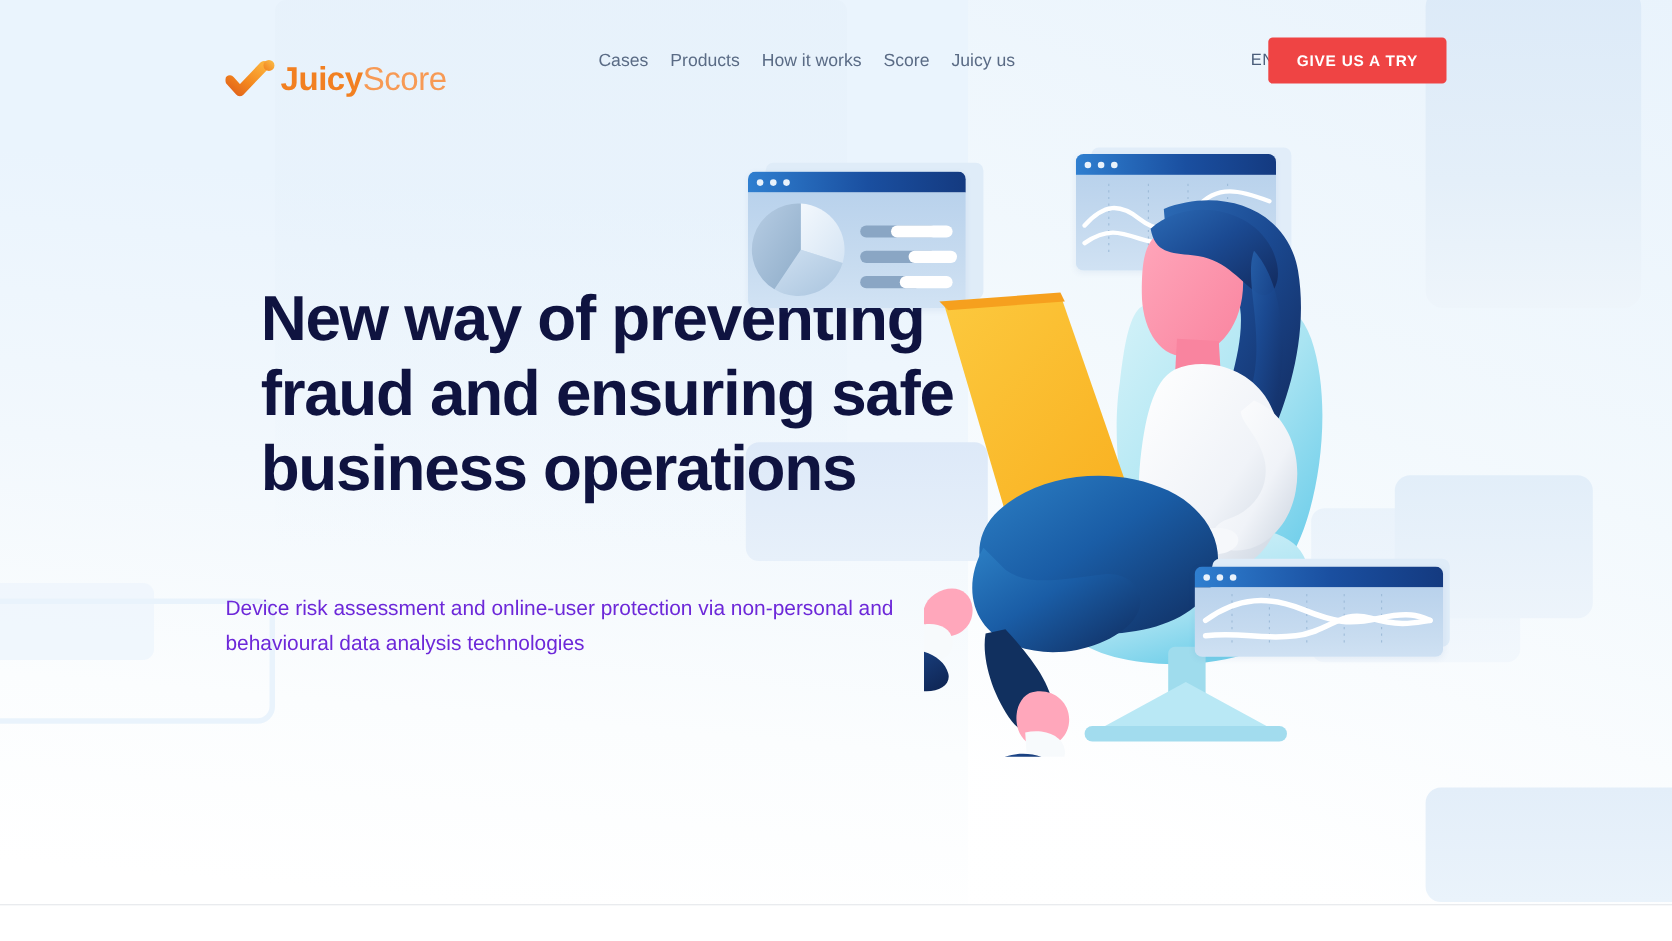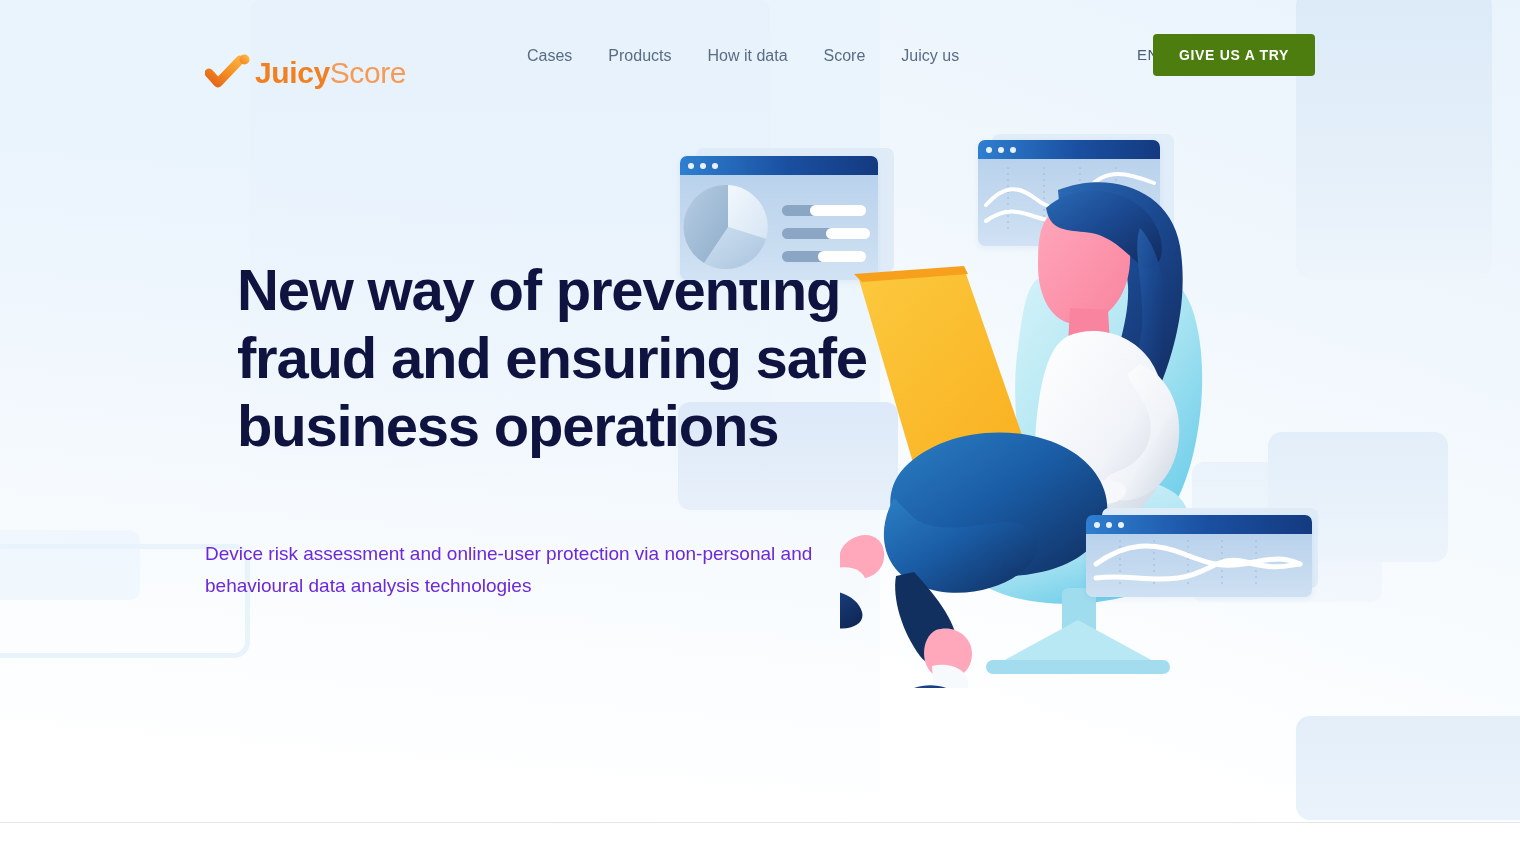--- a/index.html
+++ b/index.html
@@ -84,36 +84,36 @@
   }
   .logo-mark { width:46px; height:34px; position:relative; margin-right:4px; }
   .logo-text {
     font-size:30px; font-weight:bold; letter-spacing:-0.4px;
     line-height:1; white-space:nowrap;
   }
   .logo-juicy { color:#F28021; }
   .logo-score { color:#F79A55; font-weight:normal; }
 
   .nav {
-    position:absolute; left:527px; top:44px;
-    display:flex; align-items:center; gap:36px;justify-content:space-between;
+    position:absolute; left:544px; top:44px;
+    display:flex; align-items:center; gap:20px;justify-content:space-between;
   }
   .nav-item {
     font-size:16px; color:#5a6b85; line-height:24px;
     text-decoration:none; white-space:nowrap; cursor:pointer;
   }
 
   .lang {
     position:absolute; left:1113px; top:46px;
     font-size:15px; color:#4a5d7a; letter-spacing:.4px; cursor:pointer;margin-left:24px;
   }
   .cta {
     position:absolute; left:1153px; top:34px;
     width:162px; height:42px; border-radius:4px;
-    background:#4d7c0f;
+    background:#ef4444;
     color:#ffffff; font-size:14px; font-weight:bold; letter-spacing:.7px;
     display:flex; align-items:center; justify-content:center;
     border:none; cursor:pointer; font-family:"Liberation Sans", sans-serif;
     white-space:nowrap;
   }
 
   
   .hero-title {
     position:absolute; left:205px; top:256px; width:660px;
     font-size:58px; font-weight:bold; line-height:68px;
@@ -193,21 +193,21 @@
         </svg>
       </div>
       <div class="logo-text">
         <span class="logo-juicy">Juicy</span><span class="logo-score">Score</span>
       </div>
     </div>
 
     <div class="nav">
       <a class="nav-item" href="#">Cases</a>
       <a class="nav-item" href="#">Products</a>
-      <a class="nav-item" href="#">How it data</a>
+      <a class="nav-item" href="#">How it works</a>
       <a class="nav-item" href="#">Score</a>
       <a class="nav-item" href="#">Juicy us</a>
     </div>
 
     <div class="lang">EN</div>
 
     <button class="cta">GIVE US A TRY</button>
   </div>
 
   <h1 class="hero-title">New way of preventing fraud and ensuring safe business operations</h1>

